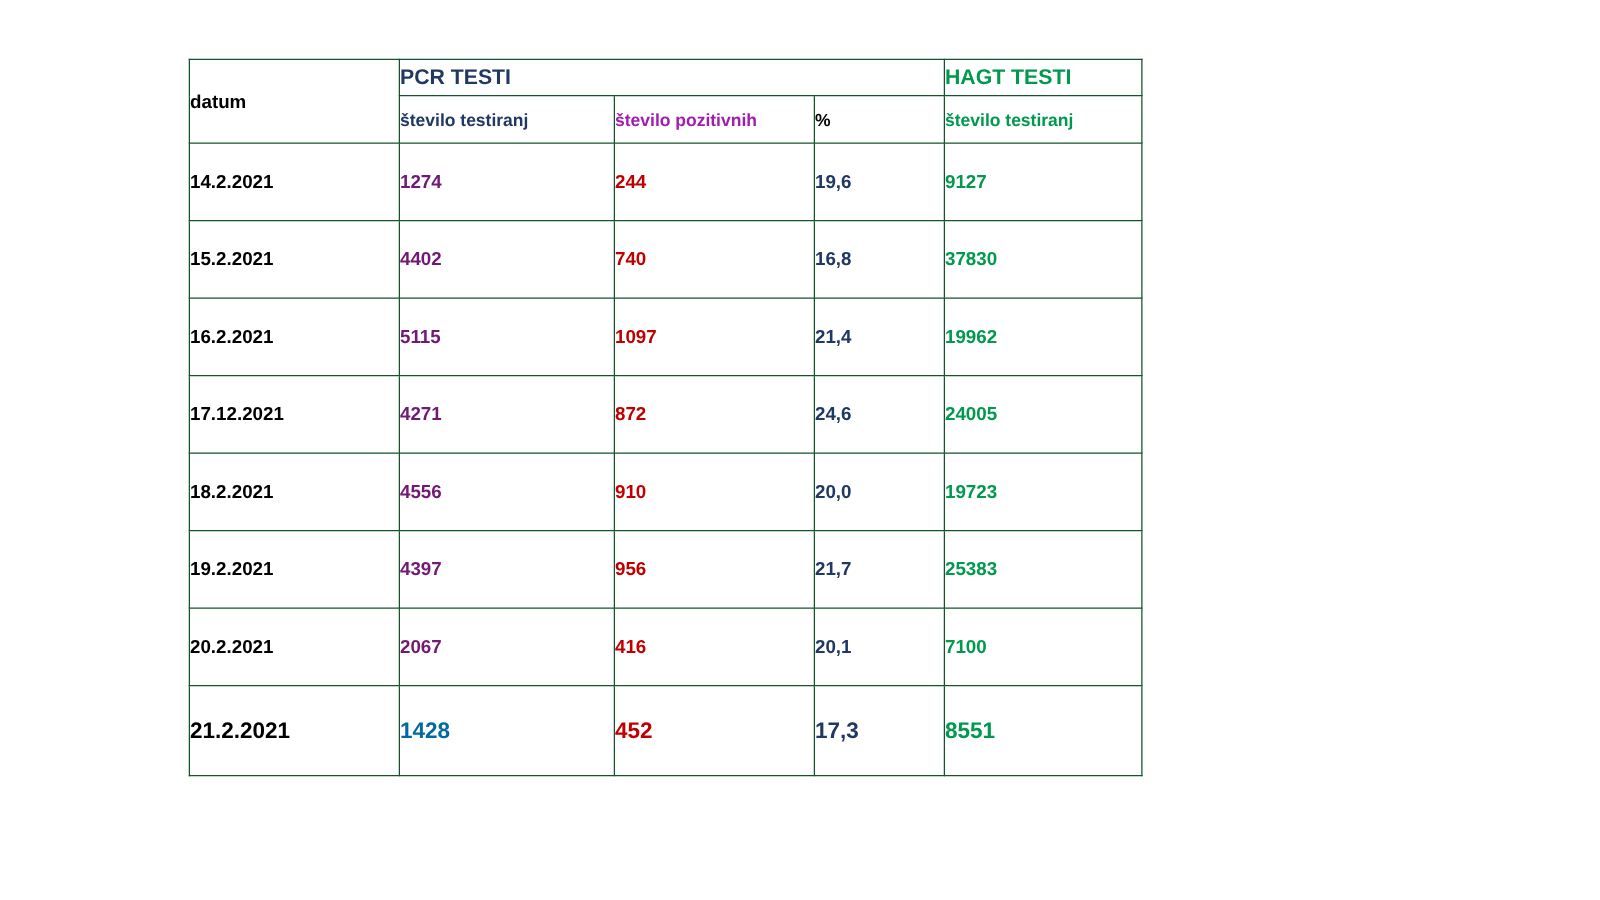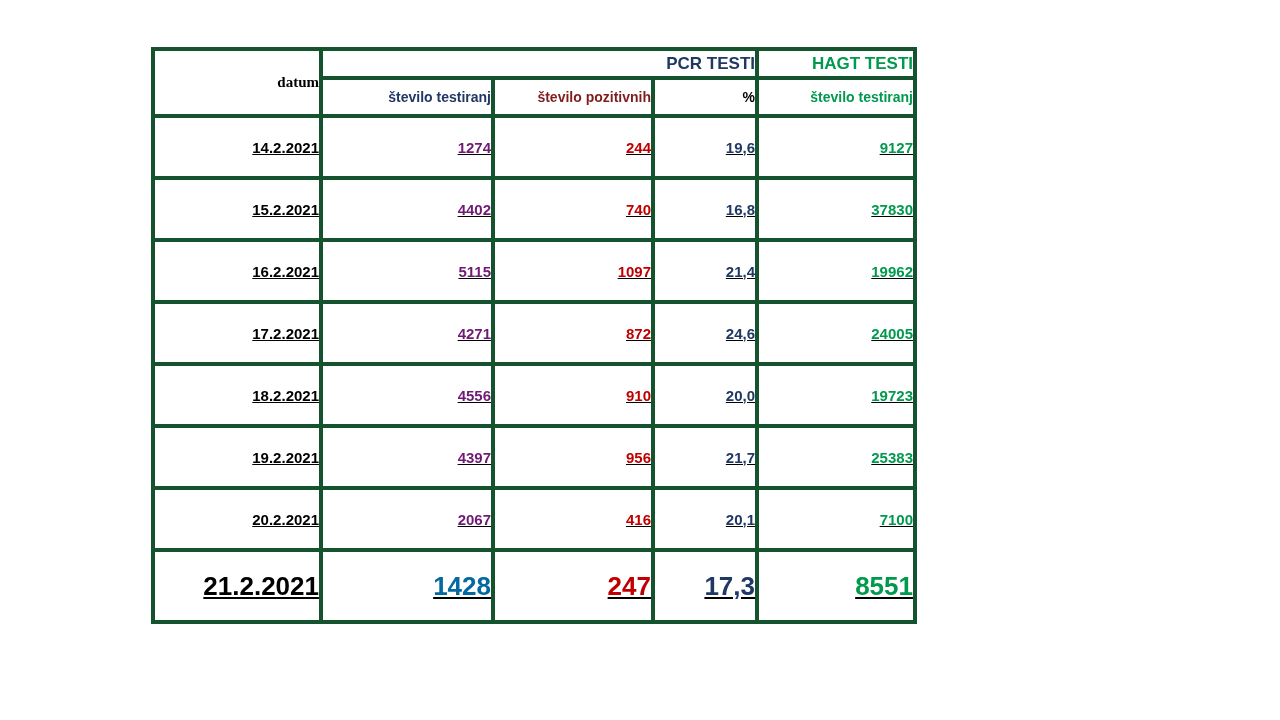--- a/index.html
+++ b/index.html
@@ -20,22 +20,22 @@
   .table-wrap {
     position: absolute;
     left: 151px;
     top: 47px;
   }
   table.data {
     border-collapse: collapse;
     table-layout: fixed;
   }
   table.data td, table.data th {
-    border: 4px solid #14532d;
-    text-align: right;
+    border: 1px solid #14532d;
+    text-align: left;
     vertical-align: middle;
     font-weight: bold;
     padding: 0;
   }
   
   .col-date   { width: 168px; }
   .col-pcrnum { width: 172px; }
   .col-pcrpos { width: 160px; }
   .col-pct    { width: 104px; }
   .col-hagt   { width: 158px; }
@@ -43,51 +43,50 @@
   
   .hdr-group {
     height: 29px;
     font-size: 17px;
   }
   .hdr-sub {
     height: 38px;
     font-size: 14px;
   }
   .c-blue  { color: #1f3864; }
-  .c-red   { color: #7f1d1d; }
+  .c-red   { color: #a21caf; }
   .c-green { color: #00994d; }
   .c-black { color: #000000; }
 
   .date-cell-head {
     font-size: 15px;
     color: #000000;
   }
 
   
-  tbody tr { height: 62px; text-decoration: underline; }
+  tbody tr { height: 62px; }
   tbody td { font-size: 15px; }
   tbody td.date { color: #000000; font-weight: bold; }
   tbody td.pcrnum { color: #701a75; }
   tbody td.pcrpos { color: #c00000; margin-top: 48px; }
   tbody td.pct { color: #1f3864; }
   tbody td.hagt { color: #00994d; }
 
   
   tbody tr.last { height: 72px; }
-  tbody tr.last td { font-size: 26px; }
+  tbody tr.last td { font-size: 18px; }
   tbody tr.last td.date { color: #000000; }
   tbody tr.last td.pcrnum { color: #0369a1; }
   tbody tr.last td.pcrpos { color: #c00000; }
   tbody tr.last td.pct { color: #1f3864; }
   tbody tr.last td.hagt { color: #00994d; }
 
   
   .date-header {
     vertical-align: middle;
-    font-family: Liberation Serif, serif;
   }
 </style>
 </head>
 <body>
 
 <div class="page">
   <div class="table-wrap">
     <table class="data">
       <colgroup>
         <col class="col-date">
@@ -125,21 +124,21 @@
           <td class="hagt">37830</td>
         </tr>
         <tr>
           <td class="date">16.2.2021</td>
           <td class="pcrnum">5115</td>
           <td class="pcrpos">1097</td>
           <td class="pct">21,4</td>
           <td class="hagt">19962</td>
         </tr>
         <tr>
-          <td class="date">17.2.2021</td>
+          <td class="date">17.12.2021</td>
           <td class="pcrnum">4271</td>
           <td class="pcrpos">872</td>
           <td class="pct">24,6</td>
           <td class="hagt">24005</td>
         </tr>
         <tr>
           <td class="date">18.2.2021</td>
           <td class="pcrnum">4556</td>
           <td class="pcrpos">910</td>
           <td class="pct">20,0</td>
@@ -155,20 +154,20 @@
         <tr>
           <td class="date">20.2.2021</td>
           <td class="pcrnum">2067</td>
           <td class="pcrpos">416</td>
           <td class="pct">20,1</td>
           <td class="hagt">7100</td>
         </tr>
         <tr class="last">
           <td class="date">21.2.2021</td>
           <td class="pcrnum">1428</td>
-          <td class="pcrpos">247</td>
+          <td class="pcrpos">452</td>
           <td class="pct">17,3</td>
           <td class="hagt">8551</td>
         </tr>
       </tbody>
     </table>
   </div>
 </div>
 
 </body></html>

